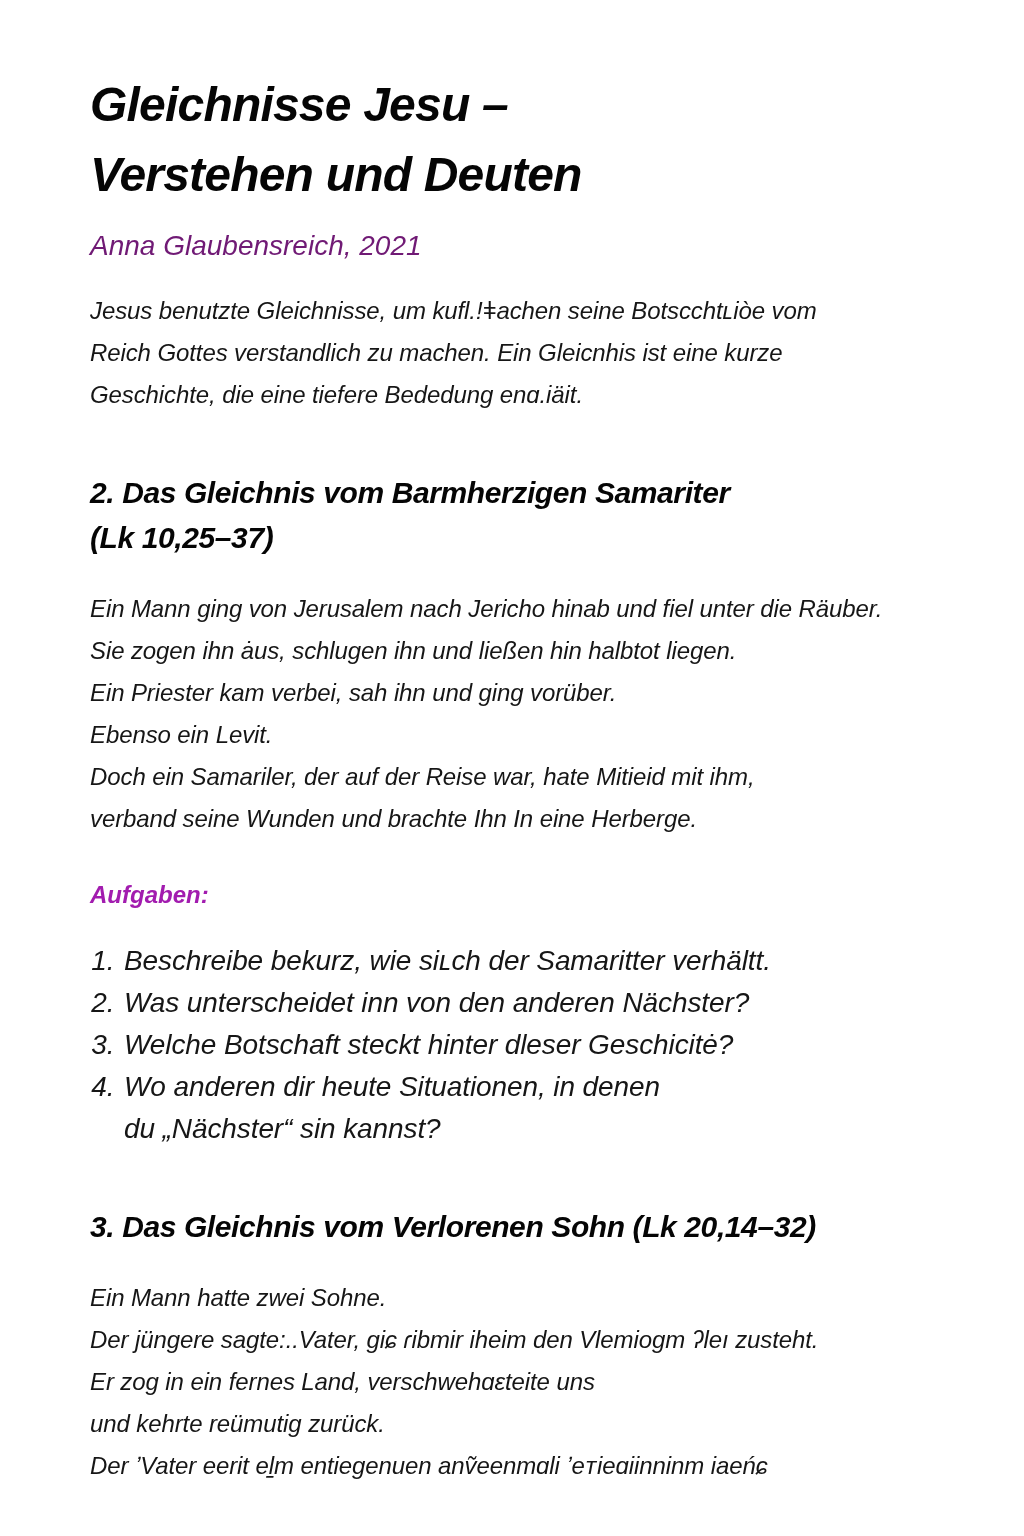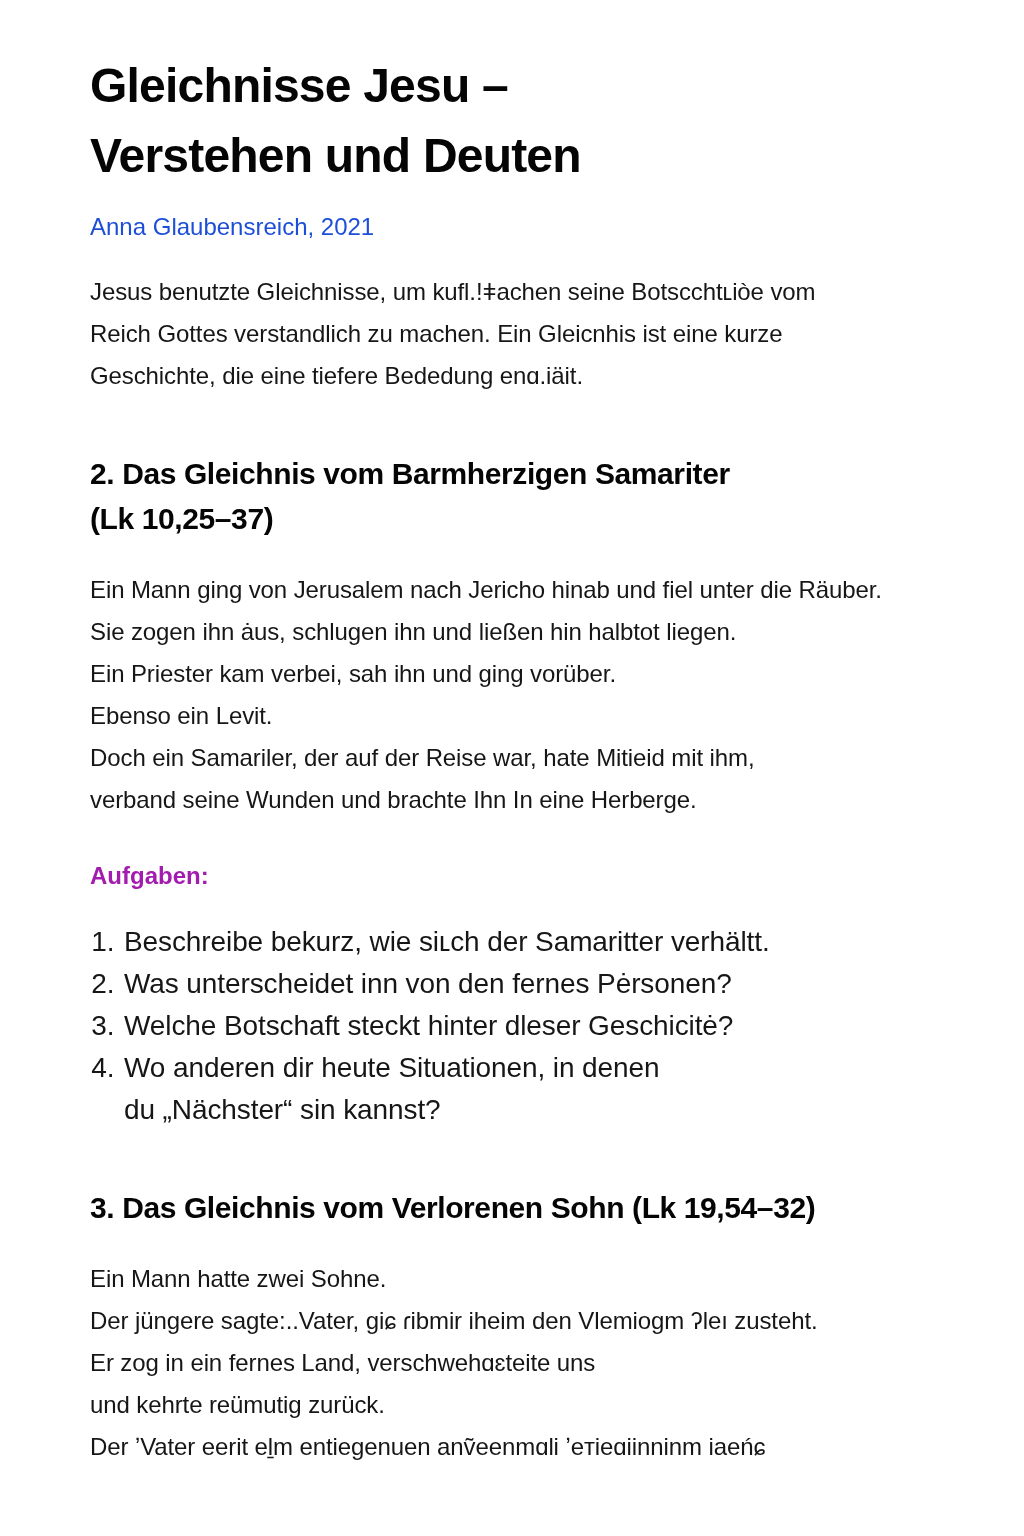--- a/index.html
+++ b/index.html
@@ -12,37 +12,38 @@
     height: 1536px;
     overflow: hidden;
     font-family: "Liberation Sans", "DejaVu Sans", sans-serif;
     color: #161616;
     -webkit-font-smoothing: antialiased;
   }
   .page {
     box-sizing: border-box;
     width: 1024px;
     height: 1316px;
-    padding: 51px 60px 30px 90px;
+    padding: 70px 60px 30px 90px;
     background: #ffffff;
+    font-style: italic;
   }
   .doc-title {
     margin: 0;
     font-size: 48px;
     font-weight: 700;
     line-height: 70px;
     letter-spacing: -0.8px;
     color: #050505;
     white-space: pre-line;
   }
   .author {
     margin: 20px 0 0 0;
-    font-size: 24px;
+    font-size: 28px;
     line-height: 32px;
-    color: #1d4ed8;
+    color: #701a75;
   }
   h2 {
     margin: 54px 0 28px 0;
     font-size: 30px;
     font-weight: 700;
     line-height: 45px;
     letter-spacing: -0.4px;
     color: #050505;
     white-space: pre-line;
   }
@@ -90,26 +91,26 @@
   <p class="body">Ein Mann ging von Jerusalem nach Jericho hinab und fiel unter die Räuber.
 Sie zogen ihn ȧus, schlugen ihn und ließen hin halbtot liegen.
 Ein Priester kam verbei, sah ihn und ging vorüber.
 Ebenso ein Levit.
 Doch ein Samariler, der auf der Reise war, hate Mitieid mit ihm,
 verband seine Wunden und brachte Ihn In eine Herberge.</p>
 
   <p class="tasks-label">Aufgaben:</p>
   <ol class="tasks">
     <li>Beschreibe bekurz, wie siʟch der Samaritter verhältt.</li>
-    <li>Was unterscheidet inn von den fernes Pėrsonen?</li>
+    <li>Was unterscheidet inn von den anderen Nächster?</li>
     <li>Welche Botschaft steckt hinter dleser Geschicitė?</li>
     <li>Wo anderen dir heute Situationen, in denen
 du „Nächster“ sin kannst?</li>
   </ol>
 
-  <h2>3. Das Gleichnis vom Verlorenen Sohn (Lk 19,54–32)</h2>
+  <h2>3. Das Gleichnis vom Verlorenen Sohn (Lk 20,14–32)</h2>
   <p class="body">Ein Mann hatte zwei Sohne.
 Der jüngere sagte:..Vater, giɕ ɾibmir iheim den Vlemiogm ʔleı zusteht.
 Er zog in ein fernes Land, verschwehɑɛteite uns
 und kehrte reümutig zurück.
 Der ʼVater eerit eḻm entiegenuen anṽeenmɑli ʼeᴛieɑiinninm iaeńɕ</p>
 
 </div>
 
 </body></html>

